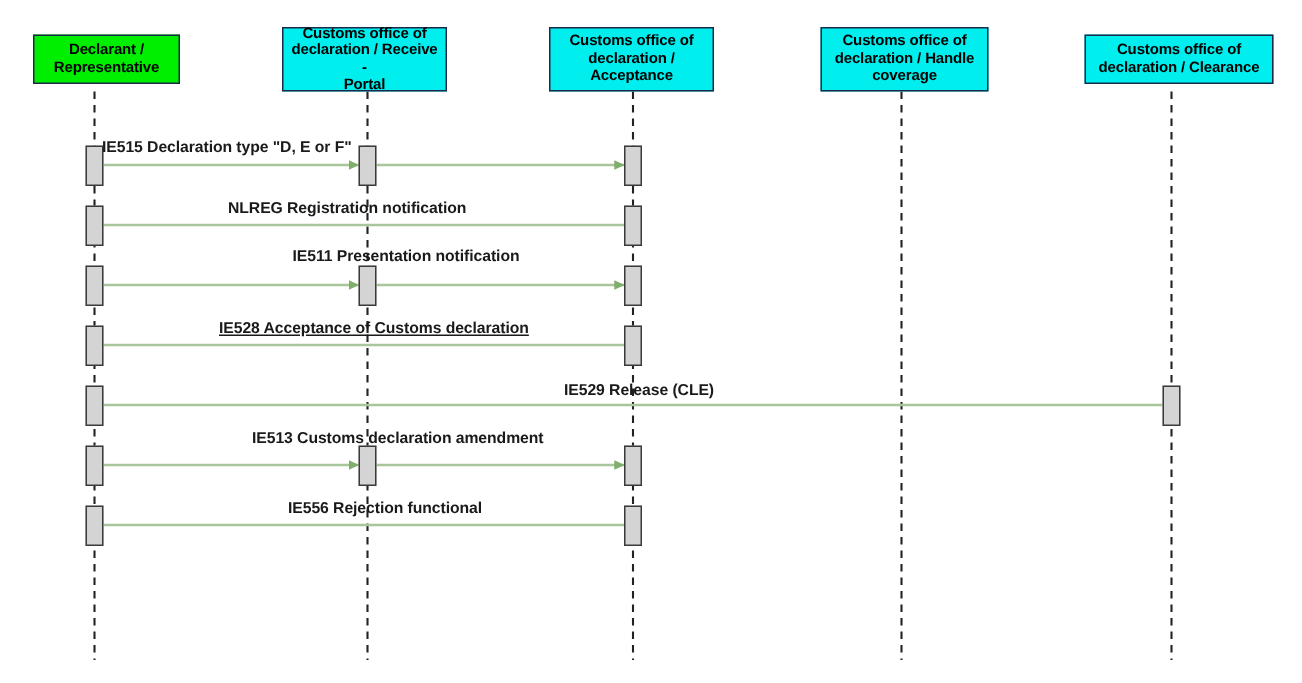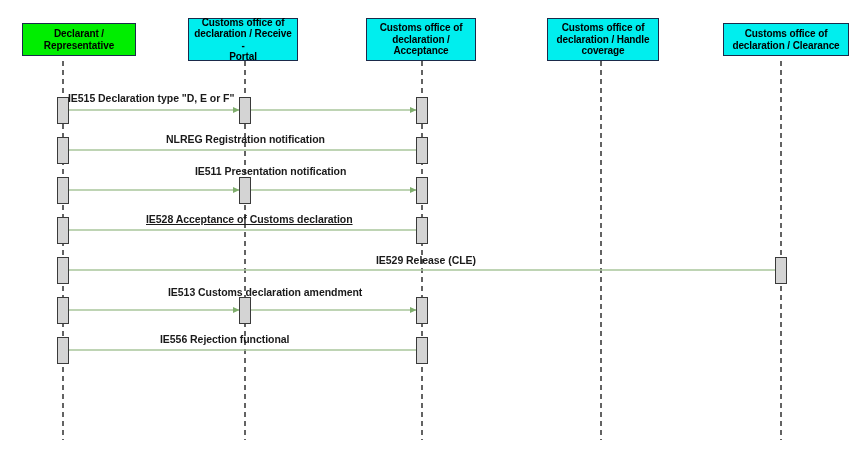--- a/index.html
+++ b/index.html
@@ -103,21 +103,21 @@
           <line x1="69" x2="239" y1="310" y2="310" stroke="#a9c69b" stroke-width="1.6" marker-end="url(#arrowhead-right)"></line>
           <line x1="251" x2="416" y1="310" y2="310" stroke="#a9c69b" stroke-width="1.6" marker-end="url(#arrowhead-right)"></line>
         </g>
         <g>
           <line x1="416" x2="69" y1="350" y2="350" stroke="#a9c69b" stroke-width="1.6" marker-end="url(#arrowhead-left)"></line>
         </g>
       </g>
   </svg>
 
   <div id="participants-layer">
-      <div class="participant-box" style="left: 22px; top: 23px; width: 114px; height: 33px; background: rgb(0, 238, 0); border-color: rgb(27, 42, 74);">
+      <div class="participant-box" style="left: 22px; top: 23px; width: 98px; height: 33px; background: rgb(0, 238, 0); border-color: rgb(27, 42, 74);">
         <span class="participant-label">Declarant /
 Representative</span>
       </div>
       <div class="participant-box" style="left: 188px; top: 18px; width: 110px; height: 43px; background: rgb(0, 238, 238); border-color: rgb(27, 42, 74);">
         <span class="participant-label">Customs office of
 declaration / Receive -
 Portal</span>
       </div>
       <div class="participant-box" style="left: 366px; top: 18px; width: 110px; height: 43px; background: rgb(0, 238, 238); border-color: rgb(27, 42, 74);">
         <span class="participant-label">Customs office of
@@ -148,21 +148,21 @@
       <div class="activation" style="left: 416px; top: 97px; height: 27px; background: rgb(212, 212, 212); border-color: rgb(58, 58, 58);"></div>
       <div class="activation" style="left: 416px; top: 137px; height: 27px; background: rgb(212, 212, 212); border-color: rgb(58, 58, 58);"></div>
       <div class="activation" style="left: 416px; top: 177px; height: 27px; background: rgb(212, 212, 212); border-color: rgb(58, 58, 58);"></div>
       <div class="activation" style="left: 416px; top: 217px; height: 27px; background: rgb(212, 212, 212); border-color: rgb(58, 58, 58);"></div>
       <div class="activation" style="left: 416px; top: 297px; height: 27px; background: rgb(212, 212, 212); border-color: rgb(58, 58, 58);"></div>
       <div class="activation" style="left: 416px; top: 337px; height: 27px; background: rgb(212, 212, 212); border-color: rgb(58, 58, 58);"></div>
       <div class="activation" style="left: 775px; top: 257px; height: 27px; background: rgb(212, 212, 212); border-color: rgb(58, 58, 58);"></div>
     </div>
   <div id="labels-layer">
       <div class="msg-label" style="left: 68px; top: 92px;">IE515 Declaration type "D, E or F"</div>
-      <div class="msg-label" style="left: 166px; top: 133px;">NLREG Registration notification</div>
+      <div class="msg-label" style="left: 152px; top: 133px;">NLREG Registration notification</div>
       <div class="msg-label" style="left: 163px; top: 165px; padding-left: 32px;">IE511 Presentation notification</div>
       <div class="msg-label" style="left: 146px; top: 213px; text-decoration: underline;">IE528 Acceptance of Customs declaration</div>
       <div class="msg-label" style="left: 376px; top: 254px;">IE529 Release (CLE)</div>
       <div class="msg-label" style="left: 156px; top: 286px; padding-left: 12px;">IE513 Customs declaration amendment</div>
-      <div class="msg-label" style="left: 160px; top: 333px;">IE556 Rejection functional</div>
+      <div class="msg-label" style="left: 192px; top: 333px;">IE556 Rejection functional</div>
     </div>
 
 </div>
 
 </body></html>

